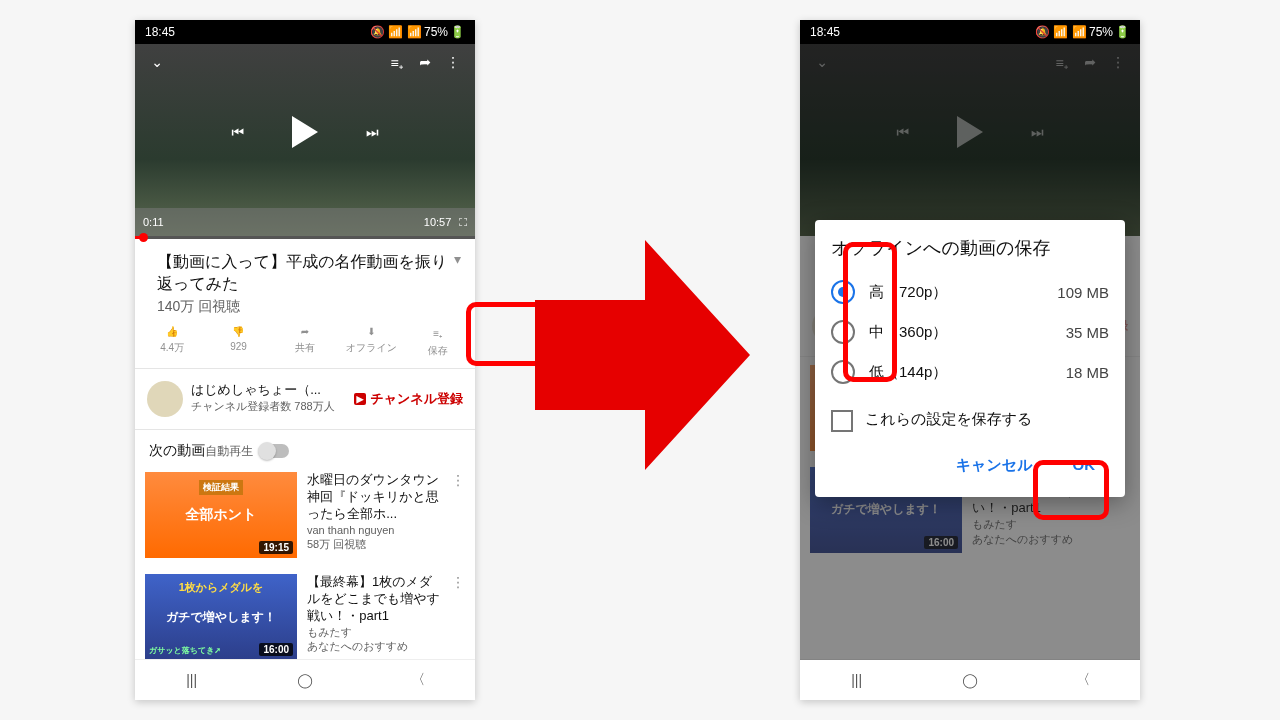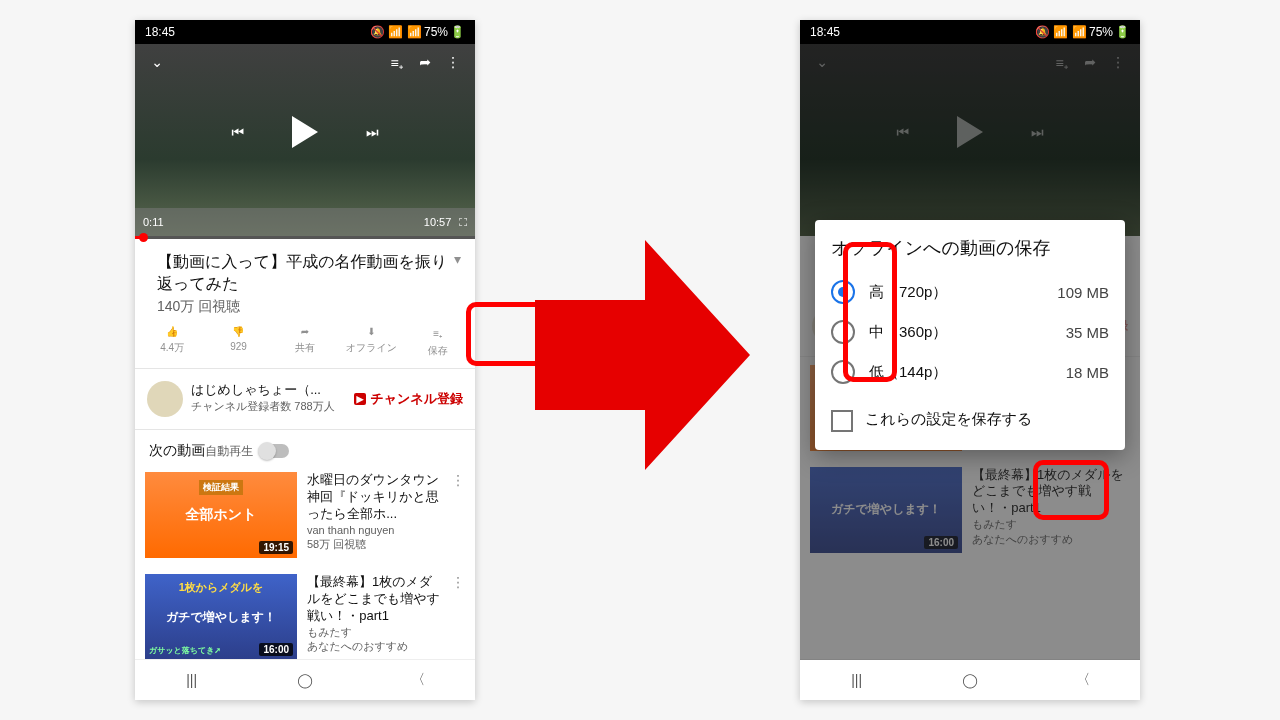--- a/index.html
+++ b/index.html
@@ -283,17 +283,21 @@
       <div class="radio"></div>
       <span>低（144p）</span>
       <span class="size">18 MB</span>
     </div>
 
     <div class="chk-row">
       <div class="chk"></div>
       <span>これらの設定を保存する</span>
     </div>
 
+    <div class="dlg-actions">
+      <div class="dlg-btn">キャンセル</div>
+      <div class="dlg-btn">OK</div>
+    </div>
   </div>
 </div>
 
 <div class="callout c-radios"></div>
 <div class="callout c-ok"></div>
 
 </body></html>

